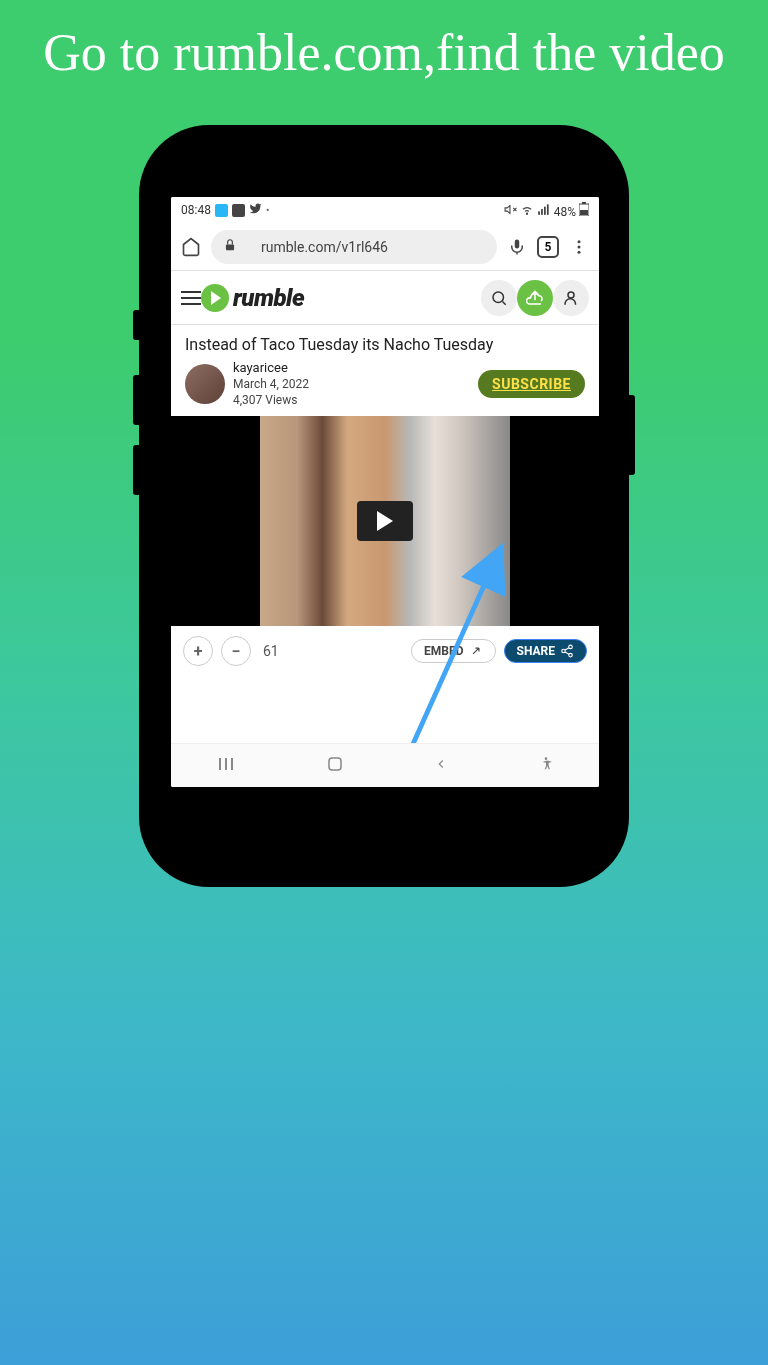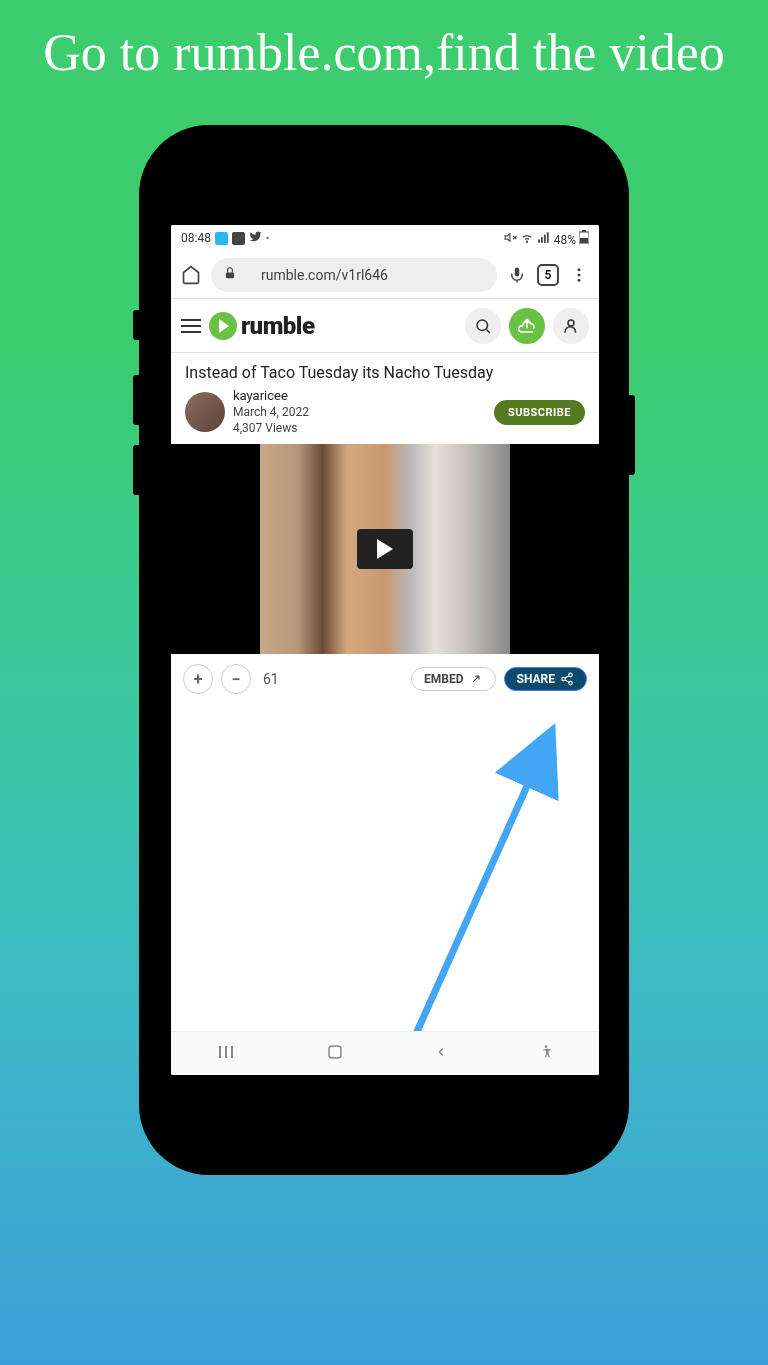--- a/index.html
+++ b/index.html
@@ -14,26 +14,26 @@
   .instruction {
     color: #fff;
     font-size: 52px;
     text-align: center;
     padding: 20px 30px 0 30px;
     line-height: 1.25;
     font-weight: 500;
   }
   .phone-frame {
     width: 490px;
-    height: 1050px;
+    height: 762px;
     background: #000;
     border-radius: 70px;
     margin: 40px auto 0 auto;
     position: relative;
-    padding: 100px 30px 100px 32px;
+    padding: 72px 30px 100px 32px;
   }
   .notch-left1, .notch-left2, .notch-left3 {
     position: absolute;
     left: -6px;
     width: 6px;
     height: 50px;
     background: #000;
     border-radius: 3px 0 0 3px;
   }
   .notch-left1 { top: 185px; height: 30px; }
@@ -87,42 +87,42 @@
     overflow: hidden;
     white-space: nowrap;
   }
   .icon-btn { width: 24px; height: 24px; display:flex; align-items:center; justify-content:center; color:#444; }
   .tab-count { border: 2px solid #444; border-radius: 5px; width: 22px; height: 22px; display:flex; align-items:center; justify-content:center; font-size:12px; font-weight:600; }
   .site-header {
     height: 54px;
     display: flex;
     align-items: center;
     padding: 0 10px;
-    gap: 8px;
     background: #fff;
     border-bottom: 1px solid #e0e0e0;
+    font-style: italic;
   }
   .rumble-logo { display:flex; align-items:center; gap:4px; font-weight:900; font-size:24px; color:#222; letter-spacing:-0.5px; }
   .rumble-play { width:28px; height:28px; background:#6ac143; border-radius:50%; position:relative; }
   .rumble-play::after { content:''; position:absolute; left:10px; top:7px; border-left:10px solid #fff; border-top:7px solid transparent; border-bottom:7px solid transparent; }
   .hamburger { display:flex; flex-direction:column; gap:4px; width:20px; }
   .hamburger div { height:2px; background:#333; }
   .spacer { flex:1; }
   .circle-btn { width:36px; height:36px; border-radius:50%; background:#eee; display:flex; align-items:center; justify-content:center; }
   .circle-green { background:#6ac143; color:#fff; }
   .video-info {
     padding: 10px 14px 8px 14px;
     background:#fff;
   }
   .video-title { font-size: 16px; color:#222; line-height:1.2; font-weight:400; }
   .channel-row { display:flex; align-items:center; gap:8px; margin-top:6px; }
   .avatar { width:40px; height:40px; border-radius:50%; background: linear-gradient(135deg,#8d6e63,#5d4037); }
   .channel-meta { font-size:12px; color:#444; line-height:1.3; }
   .channel-name { font-weight:400; color:#222; font-size:13px; }
-  .subscribe-btn { margin-left:auto; background:#567a1f; color:#ffffff; border-radius:18px; padding:6px 14px; font-size:11px; font-weight:700; letter-spacing:0.5px; }
+  .subscribe-btn { margin-left:auto; background:#567a1f; color:#fde047; border-radius:18px; padding:6px 14px; font-size:14px; font-weight:700; letter-spacing:0.5px;text-decoration:underline; }
   .video-player {
     height: 210px;
     background:#000;
     display:flex;
     align-items:center;
     justify-content:center;
     position:relative;
   }
   .video-thumb {
     width: 250px;

